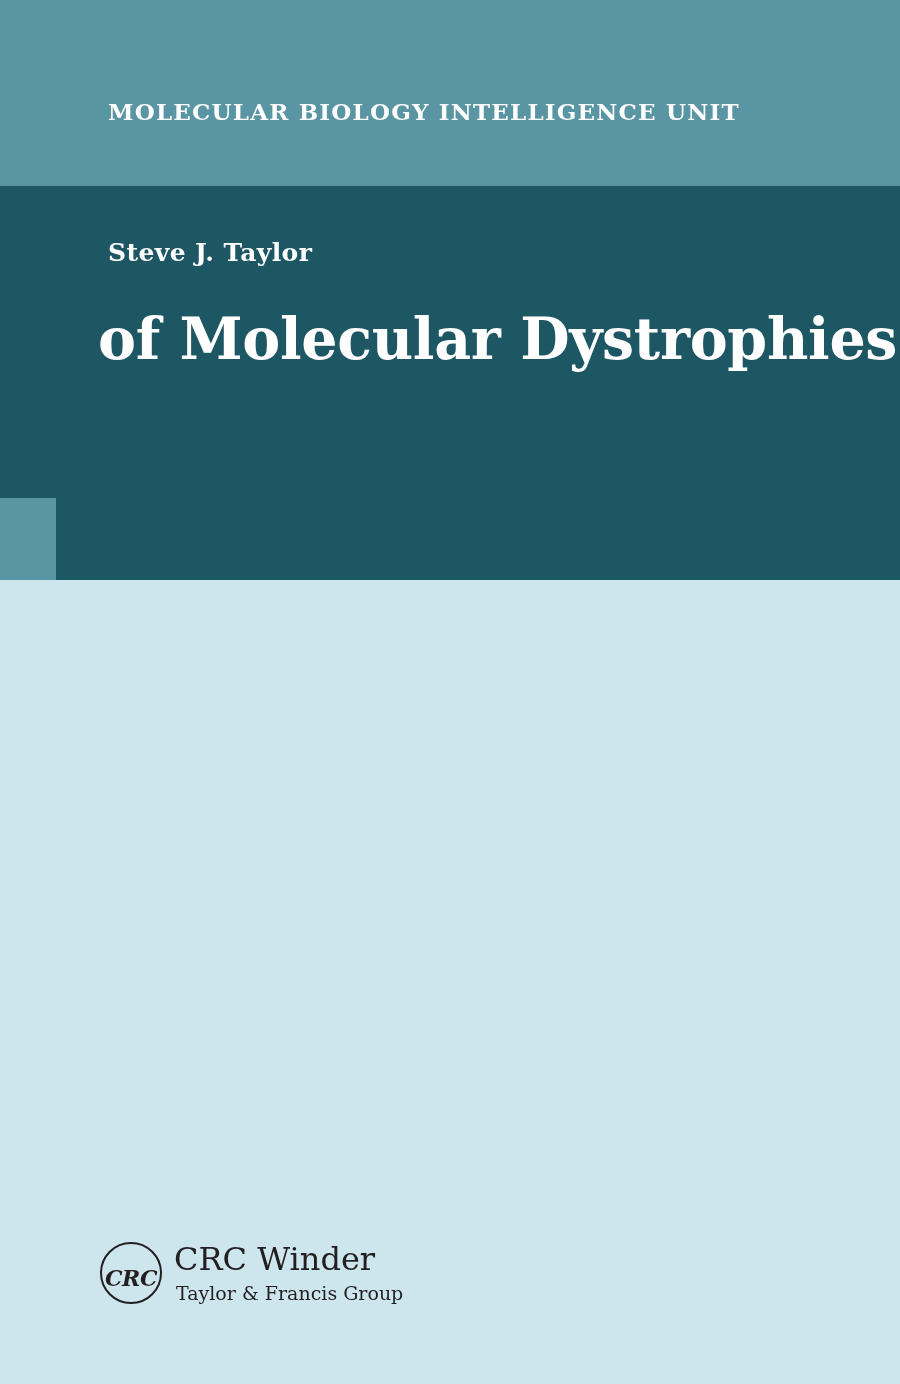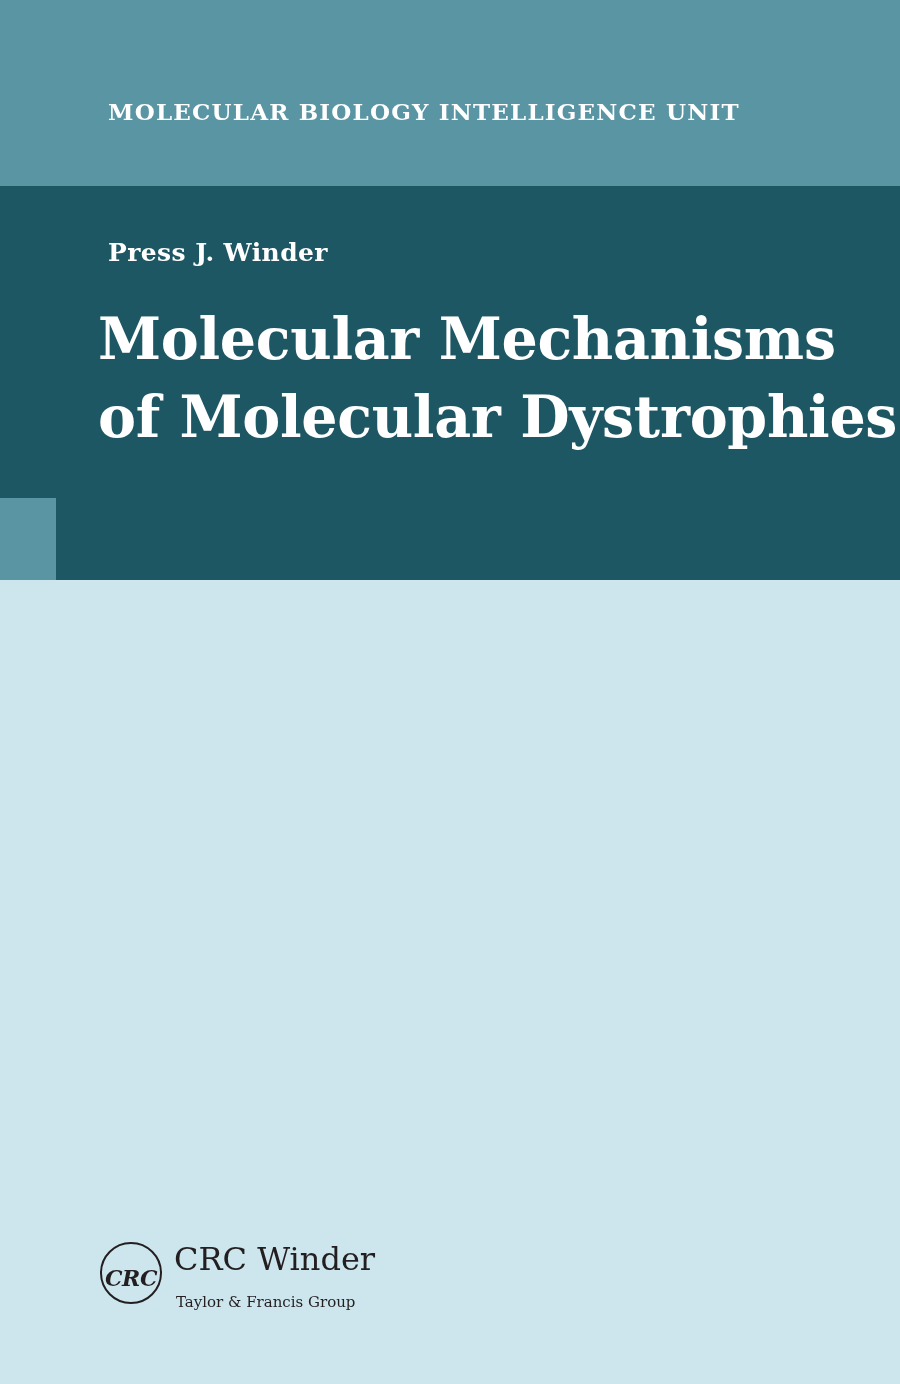--- a/index.html
+++ b/index.html
@@ -129,43 +129,42 @@
     left: 74px;
     top: 4px;
     font-family: "DejaVu Serif", serif;
     font-size: 32px;
     color: #231f20;
     white-space: nowrap;
   }
   .crc-sub {
     position: absolute;
     left: 76px;
-    top: 57px;
+    top: 46px;
     font-family: "DejaVu Serif", serif;
-    font-size: 15px;
+    font-size: 19px;
     color: #231f20;
     white-space: nowrap;
   }
 </style>
 </head>
 <body>
 
 <div class="cover">
 
   <div class="series-band"></div>
 
   <div class="series-title">MOLECULAR BIOLOGY INTELLIGENCE UNIT</div>
 
   <div class="main-band"></div>
   <div class="notch"></div>
 
-  <div class="author">Press J. Winder</div>
+  <div class="author">Steve J. Taylor</div>
 
   <div class="book-title">
-    <span class="line">Molecular Mechanisms</span>
     <span class="line">of Molecular Dystrophies</span>
   </div>
 
   <div class="publisher">
     <div class="crc-mark"></div>
     <div class="crc-mark-text">CRC</div>
     <div class="crc-name">CRC Winder</div>
     <div class="crc-sub">Taylor &amp; Francis Group</div>
   </div>
 

